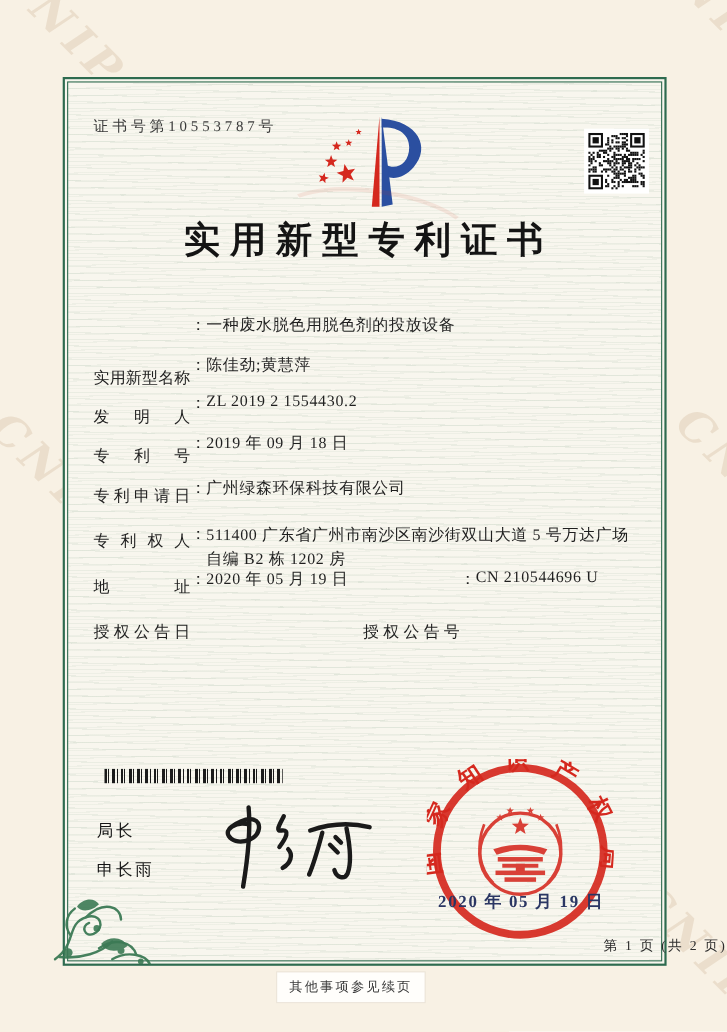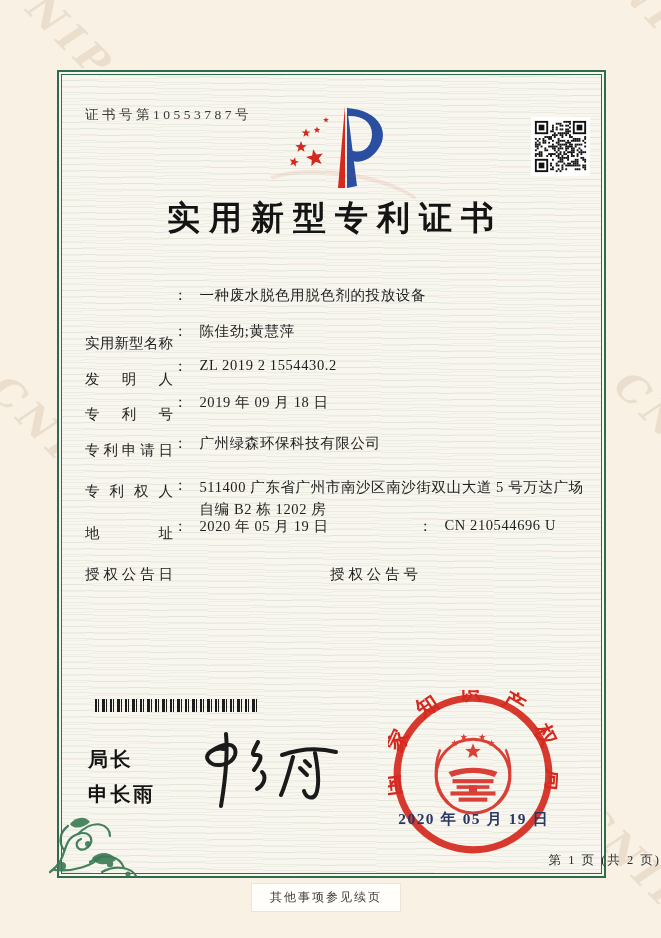--- a/index.html
+++ b/index.html
@@ -19,39 +19,39 @@
   .cert-no{position:absolute;left:85px;top:106px;font-size:13.5px;letter-spacing:3.5px;color:#3a3a3a;}
   .logo{position:absolute;left:288px;top:100px;}
   .qr{position:absolute;left:531px;top:117px;background:#fff;padding:2px;}
   .faint-arc{position:absolute;left:252px;top:172px;width:170px;height:58px;border-radius:50%;
      border:4px solid transparent;border-top-color:rgba(210,60,40,0.10);transform:rotate(8deg);}
   .title{position:absolute;left:0;right:0;top:196px;text-align:center;font-size:33px;
          font-weight:bold;letter-spacing:9px;text-indent:9px;color:#141414;}
   .row{position:absolute;left:85px;font-size:14.5px;color:#1f1f1f;}
   .flabel{display:inline-block;width:88px;text-align:justify;text-align-last:justify;vertical-align:top;margin-top:48px;}
   .fcolon{vertical-align:top;}
-  .fvalue{margin-left:12px;letter-spacing:0.6px;vertical-align:top;}
+  .fvalue{margin-left:0;letter-spacing:0.6px;vertical-align:top;}
   .fvalue.multiline{display:inline-block;width:400px;white-space:pre-line;line-height:22px;}
   .r1{top:286px}.r2{top:322px}.r3{top:357px}.r4{top:393px}.r5{top:434px}.r6{top:476px}.r7{top:517px}
   .row.g2{left:330px;top:517px;}
   .paras{position:absolute;left:76px;top:543px;width:510px;}
   .paras p{margin:0;font-size:14.5px;line-height:23.5px;letter-spacing:1.1px;
            text-indent:2.2em;text-align:justify;color:#1c1c1c;}
   .barcode{position:absolute;left:95px;top:699px;width:162px;height:13px;
     background:repeating-linear-gradient(90deg,#1b1b1b 0 2px,transparent 2px 3px,
       #1b1b1b 3px 4px,transparent 4px 7px,#1b1b1b 7px 10px,transparent 10px 11px,
       #1b1b1b 11px 12px,transparent 12px 15px);}
   .signer{position:absolute;left:88px;font-family:"Liberation Sans","DejaVu Sans",sans-serif;
-          font-size:20px;letter-spacing:2.5px;color:#141414;font-weight:700;}
+          font-size:15px;letter-spacing:2.5px;color:#141414;font-weight:400;}
   .signer.t{top:746px}.signer.n{top:781px}
   .signature{position:absolute;left:192px;top:728px;}
   .seal{position:absolute;left:388px;top:690px;}
   .pagenum{position:absolute;left:0;right:0;top:852px;text-align:right;
            font-size:12.5px;letter-spacing:2px;color:#2c2c2c;}
-  .footer-note{position:absolute;left:252px;top:884px;width:148px;height:27px;line-height:27px;
+  .footer-note{position:absolute;left:252px;top:884px;width:134px;height:27px;line-height:27px;
      background:#fffefb;box-shadow:0 0 0 1px rgba(0,0,0,0.05);text-align:center;
      font-size:12px;letter-spacing:2px;color:#3c3c3c;}
   .ornament{position:absolute;left:44px;top:780px;}
 </style>
 </head>
 <body>
 
 <div class="page">
 
   <span class="wm" style="left:-18px;top:12px">CNIPA</span>

